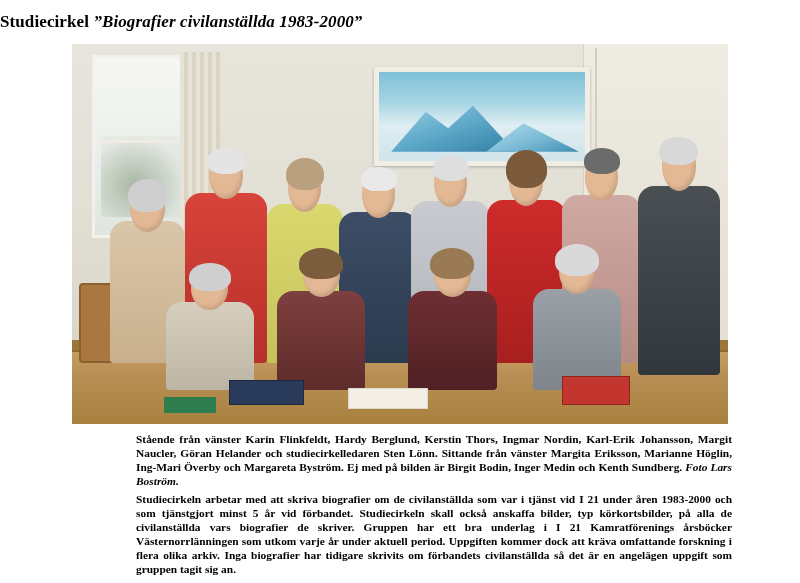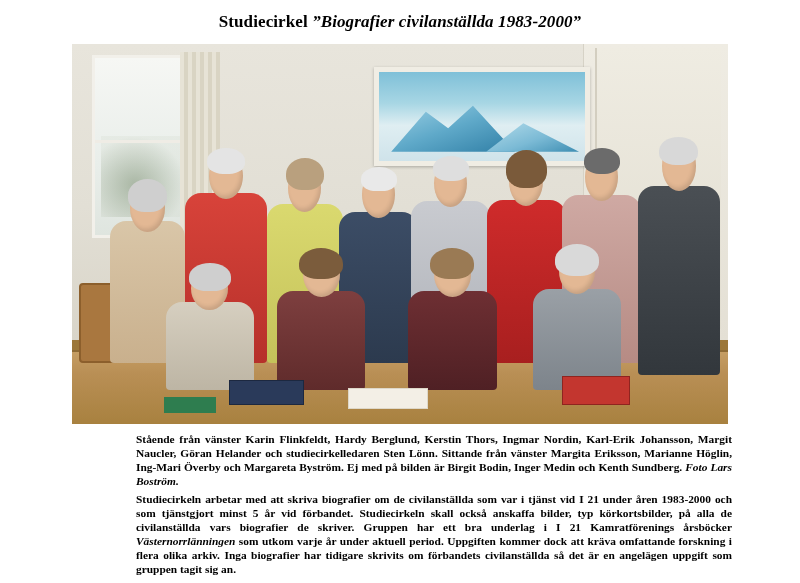--- a/index.html
+++ b/index.html
@@ -18,21 +18,20 @@
     position: relative;
     width: 800px;
     height: 583px;
     background: #ffffff;
   }
   .title {
     position: absolute;
     top: 12px;
     left: 0;
     width: 800px;
-    text-align: center;
     font-family: "Liberation Serif", serif;
     font-size: 17px;
     font-weight: bold;
     letter-spacing: 0.1px;
   }
   .title .italic {
     font-style: italic;
   }
 
   
@@ -197,21 +196,21 @@
     left: 136px;
     top: 492px;
     width: 596px;
     font-family: "Liberation Serif", serif;
     font-size: 11.4px;
     line-height: 14.1px;
     font-weight: bold;
     text-align: justify;
     color: #000;
   }
-  .para2 .it { font-style: italic; }
+  .para2 .it { }
 </style>
 </head>
 <body>
 
 <div class="page">
 
   <div class="title">
     <span>Studiecirkel </span><span class="italic">”Biografier civilanställda 1983-2000”</span>
   </div>
 

